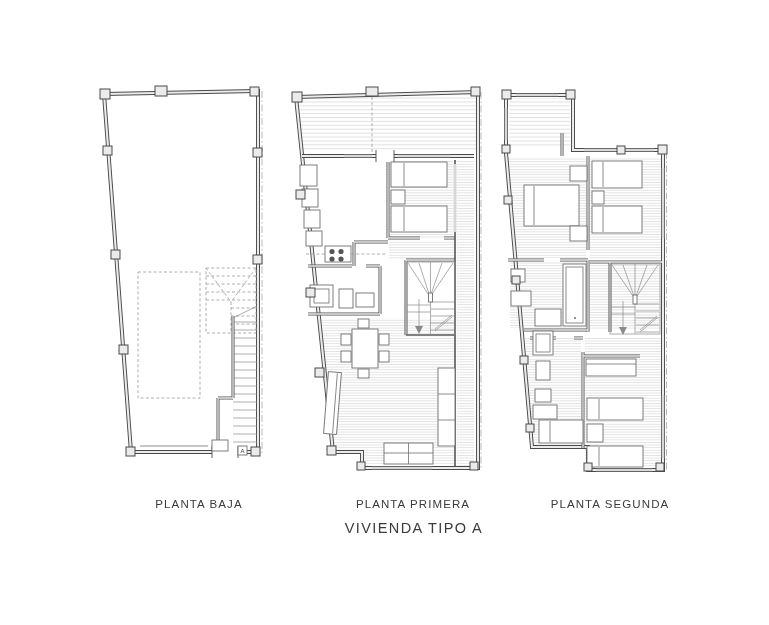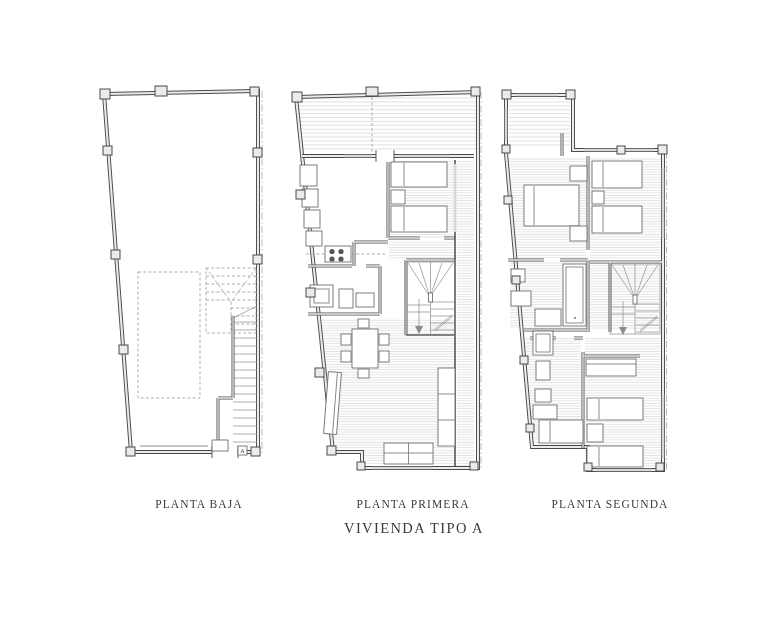--- a/index.html
+++ b/index.html
@@ -1,17 +1,17 @@
 <!DOCTYPE html>
 <html style="--background: #ffffff; --wall-line: #4a4a4a; --wall-fill: #ebebeb; --partition-line: #555555; --hatch-line: #c9c9c9; --furniture-line: #6f6f6f; --dashed-line: #9b9b9b; --window-line: #b9b9b9; --text: #3b3b3b;"><head>
 <meta charset="utf-8">
 <style>
   html,body{margin:0;padding:0;background:#fff;}
   .canvas{position:relative;width:769px;height:625px;background:var(--background,#fff);
-          font-family:Liberation Serif, serif;overflow:hidden;}
+          font-family:Liberation Sans, sans-serif;overflow:hidden;}
   svg{display:block;}
   
   .wallO{fill:none;stroke:var(--wall-line);stroke-width:4;stroke-linejoin:miter;}
   .wallI{fill:none;stroke:var(--wall-fill);stroke-width:2.1;stroke-linejoin:miter;}
   .partO{fill:none;stroke:var(--partition-line);stroke-width:3;}
   .partI{fill:none;stroke:var(--wall-fill);stroke-width:1.3;}
   .thinw{fill:none;stroke:var(--partition-line);stroke-width:1.6;}
   .furn{fill:#ffffff;stroke:var(--furniture-line);stroke-width:0.9;}
   .furnln{fill:none;stroke:var(--furniture-line);stroke-width:0.8;}
   .stair{stroke:#8a8a8a;stroke-width:0.7;fill:none;}

